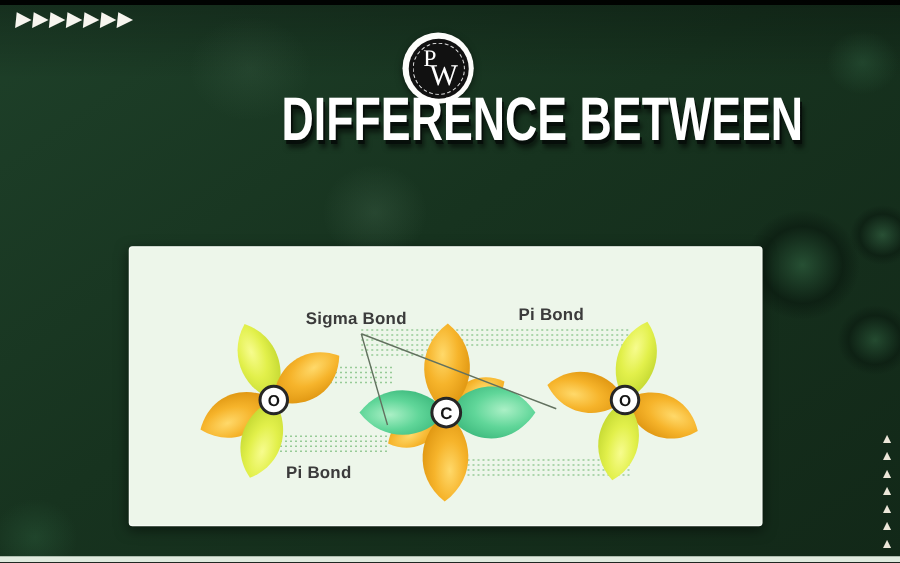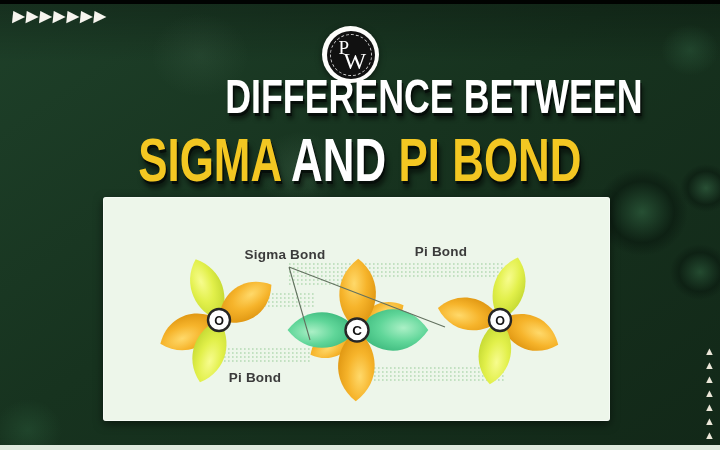--- a/index.html
+++ b/index.html
@@ -71,25 +71,20 @@
   <div class="logo">
     <div class="logo-inner">
       <div class="logo-ring"></div>
       <span class="logo-p">P</span>
       <span class="logo-w">W</span>
     </div>
   </div>
 
   <div class="title1">
     <span>DIFFERENCE BETWEEN</span>
-  </div>
-  <div class="title2">
-    <span class="scale">
-      <span class="c-yellow">SIGMA</span><span class="c-white"> AND </span><span class="c-yellow">PI BOND</span>
-    </span>
   </div>
 
   <div class="panel">
     <svg width="507" height="224" viewBox="0 0 507 224">
       <defs>
         <path id="petal" d="M0,0 C-17,-14 -21,-44 0,-62 C21,-44 17,-14 0,0"></path>
         <radialGradient id="gY" cx="40%" cy="35%" r="75%">
           <stop offset="0%" stop-color="#f7fc8e"></stop>
           <stop offset="45%" stop-color="#e2f04b"></stop>
           <stop offset="100%" stop-color="#bdd32c"></stop>

